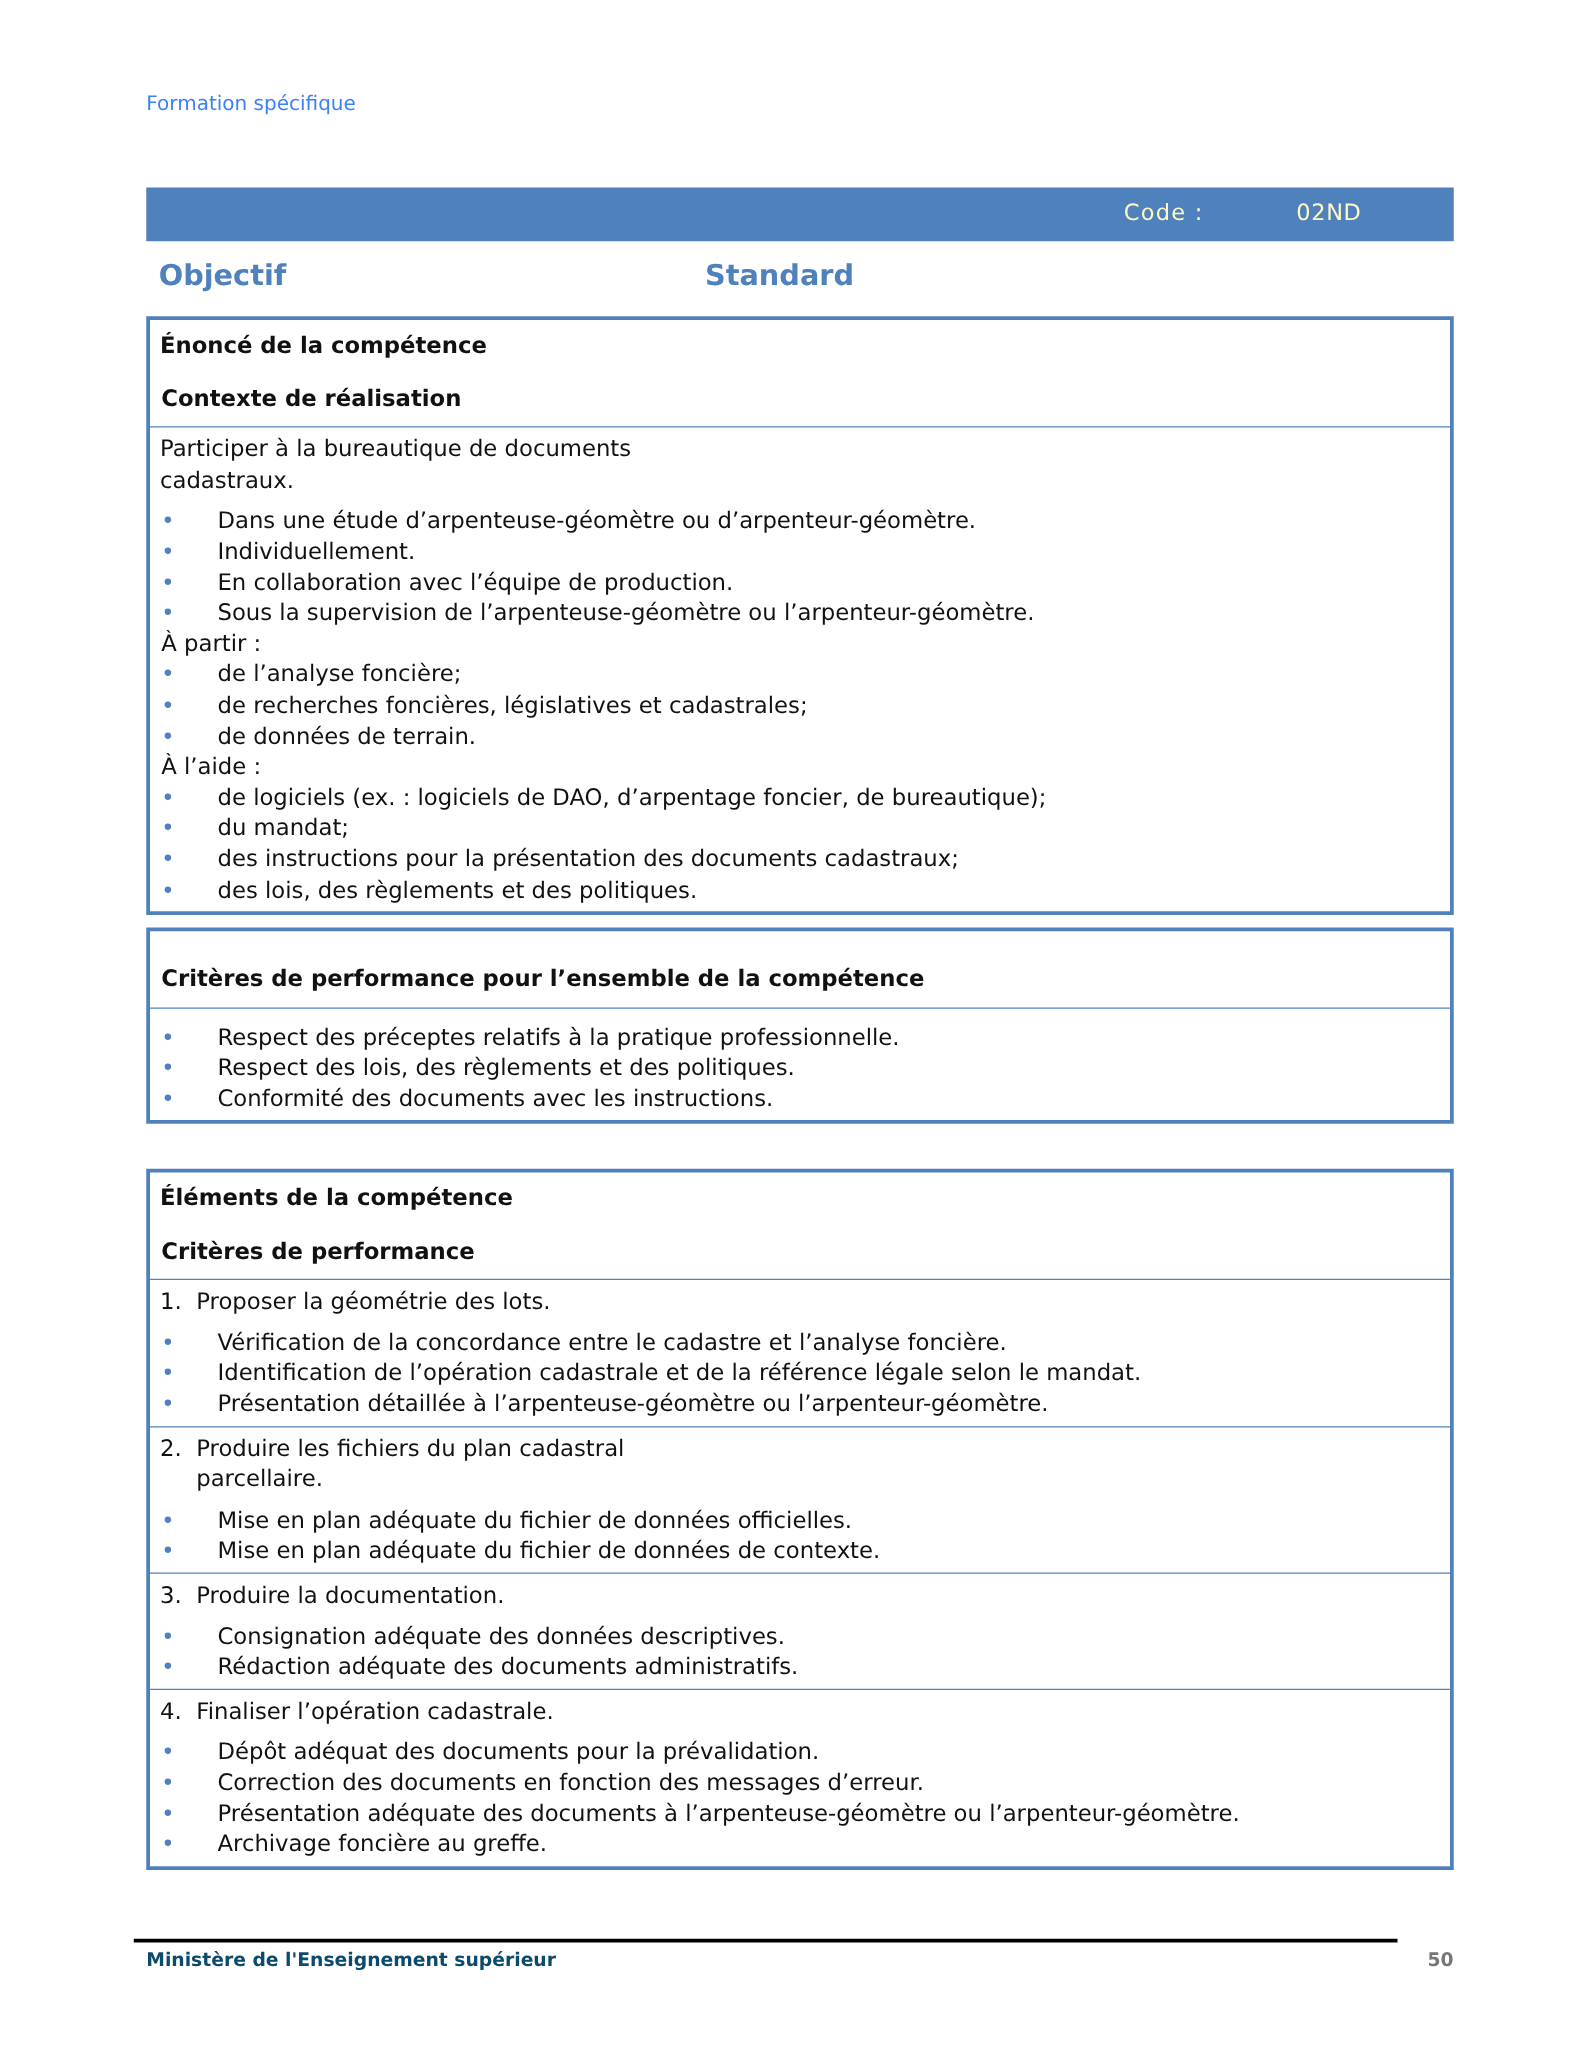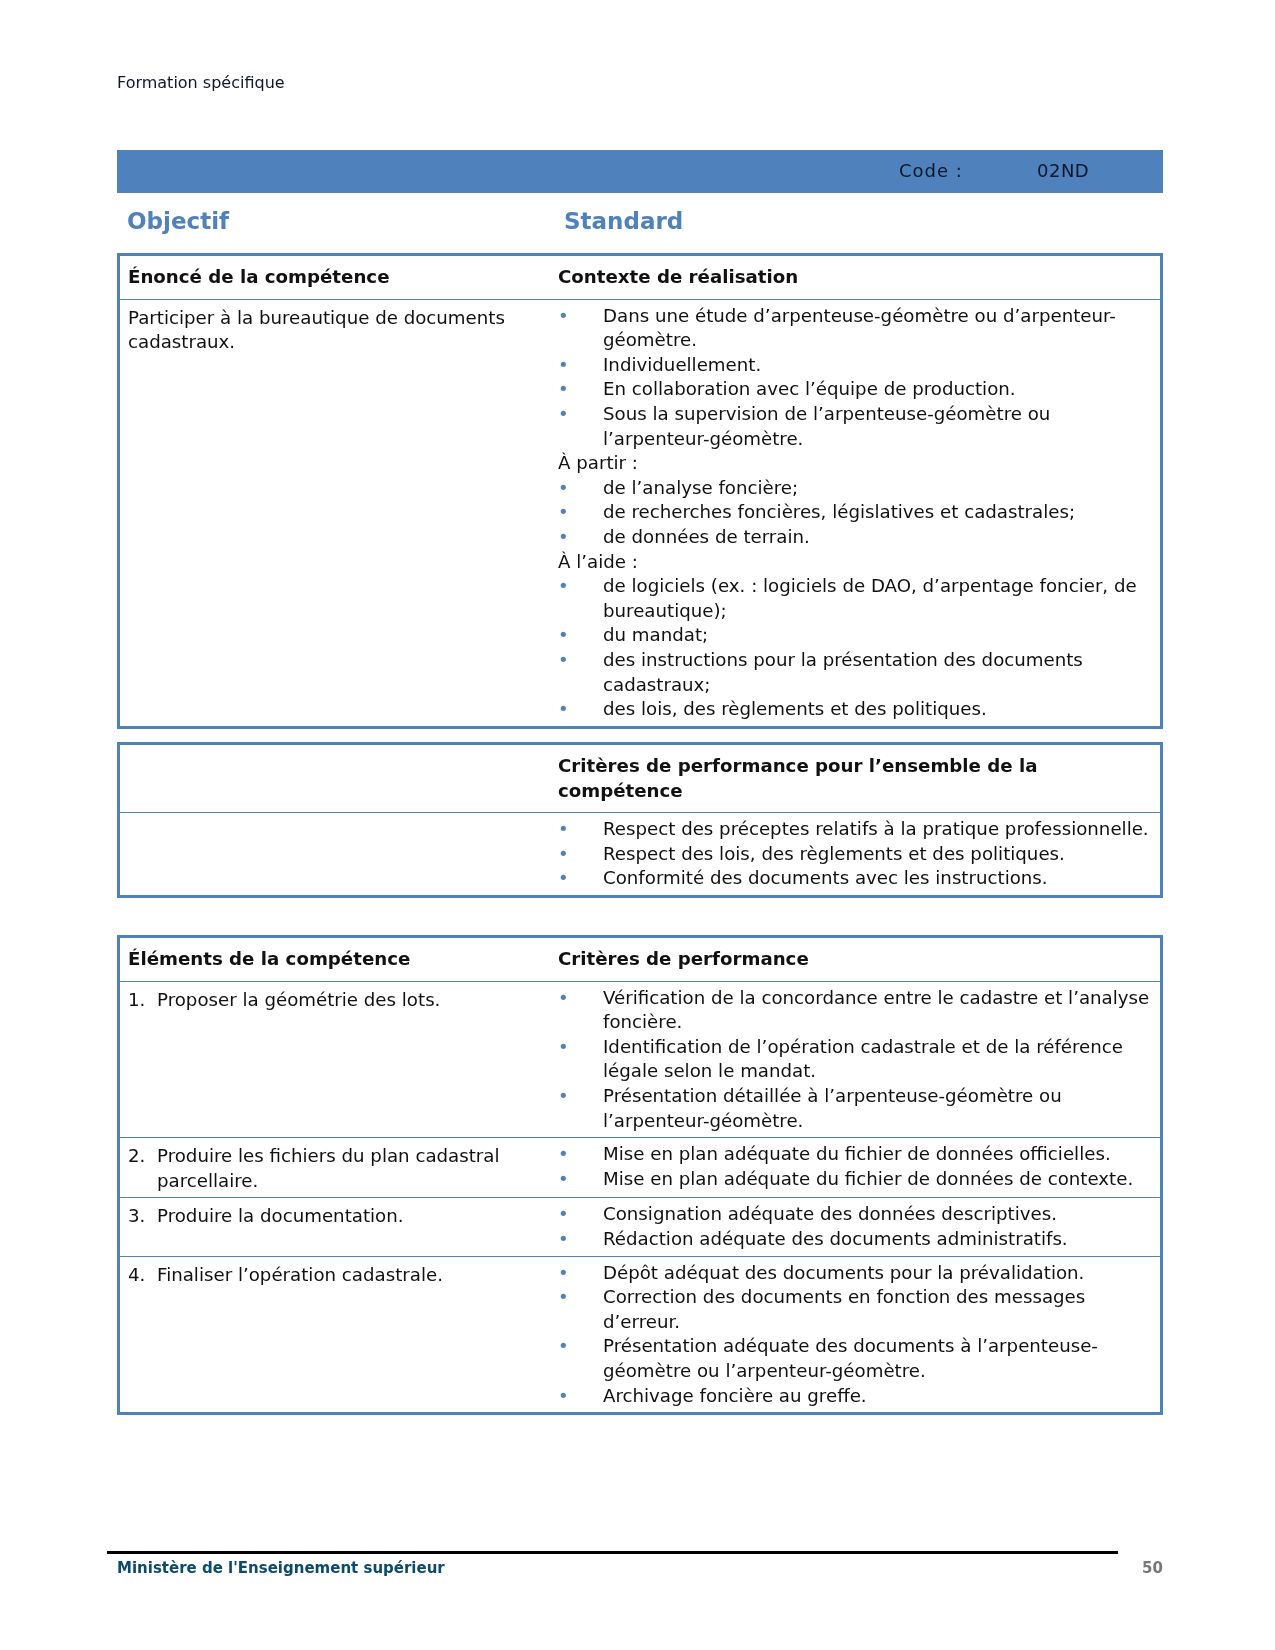--- a/index.html
+++ b/index.html
@@ -1,25 +1,25 @@
 <!DOCTYPE html>
 <html><head>
 <meta charset="utf-8">
 <style>
   * { box-sizing: border-box; margin: 0; padding: 0; }
   html, body { width: 1275px; height: 1650px; background: #ffffff; }
   body { position: relative; font-family: "DejaVu Sans", sans-serif; color: #111; }
-  .running-head { position: absolute; left: 117px; top: 73px; font-size: 16px; color: #0f172a; }
-  .code-bar { position: absolute; left: 117px; top: 150px; width: 1046px; height: 43px; background: #4f81bd; color: #0f172a; font-size: 18px; }
+  .running-head { position: absolute; left: 117px; top: 73px; font-size: 16px; color: #3b82f6; }
+  .code-bar { position: absolute; left: 117px; top: 150px; width: 1046px; height: 43px; background: #4f81bd; color: #fef9c3; font-size: 18px; }
   .code-label { position: absolute; left: 782px; top: 10px; letter-spacing: 1px; }
   .code-value { position: absolute; left: 920px; top: 10px; letter-spacing: 0.5px; }
   .section-titles { position: absolute; left: 127px; top: 208px; width: 1036px; font-size: 23px; font-weight: bold; color: #4f81bd; }
   .section-titles span { position: absolute; }
   .tbl { position: absolute; left: 117px; width: 1046px; border: 3px solid #4f81bd; font-size: 18.2px; line-height: 24.6px; }
-  .tbl .row { display: flex; border-top: 1px solid #4f81bd; }
+  .tbl .row { display: flex; border-top: 1px solid #4f81bd; flex-direction: column; }
   .tbl .row:first-child { border-top: none; }
   .tbl .col-l { width: 429px; padding: 4px 8px 4px 8px; }
   .tbl .col-r { flex: 1; padding: 4px 8px 4px 9px; }
   .hdr { font-weight: bold; }
   .hdr .col-l, .hdr .col-r { padding-top: 9px; padding-bottom: 9px; }
   ul.b { list-style: none; }
   ul.b li { position: relative; padding-left: 45px; }
   ul.b li::before { content: "•"; position: absolute; left: 0; top: 0; color: #4f81bd; font-size: 18px; }
   .numbered { display: flex; }
   .numbered .n { width: 29px; flex-shrink: 0; }

